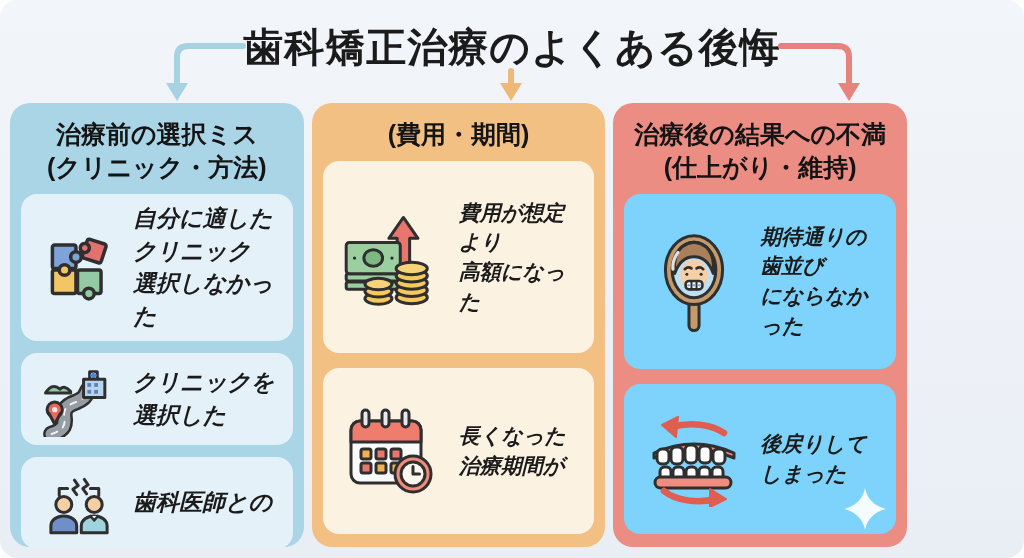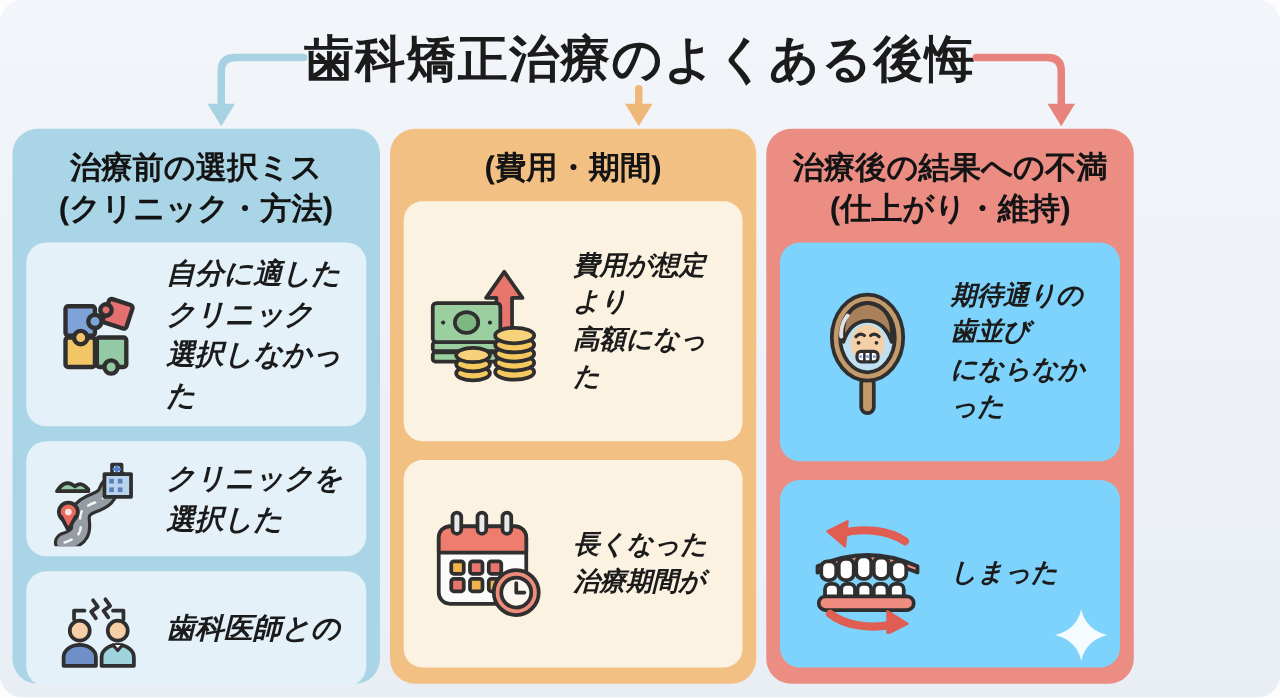--- a/index.html
+++ b/index.html
@@ -25,21 +25,21 @@
   .col-during{background:#f2c083;}
   .col-after{background:#ec8d84;}
   .col-header{text-align:center;font-weight:800;font-size:25px;line-height:1.32;padding:5px 0 10px;color:#141414;}
   .cards{display:flex;flex-direction:column;flex:1;gap:12px;position:relative;}
   .col-during .cards,.col-after .cards{gap:15px;}
   .card{
     border-radius:16px;display:flex;align-items:center;gap:12px;
     padding:8px 12px 8px 16px;flex:1;box-sizing:border-box;
   }
   .col-before .card{background:#e4f1f8;}
-  .col-during .card{background:#fcf2e2;border-radius:15px;}
+  .col-during .card{background:#fcf2e2;}
   .col-after .card{background:#7dd3fc;}
   .col-during .card.tall,.col-after .card.tall{flex:1.18;}
   .icon-box{flex:none;display:flex;align-items:center;justify-content:center;width:84px;}
   .col-during .icon-box,.col-after .icon-box{width:108px;}
   .icon-box svg{display:block;}
   .card-text{font-weight:800;line-height:1.42;font-size:23px;font-style:italic;}
   .col-during .card-text,.col-after .card-text{font-size:21px;}
   .sparkle{position:absolute;right:8px;bottom:-2px;}
   line,path,rect,circle,ellipse{vector-effect:non-scaling-stroke;}
 </style>
@@ -266,20 +266,21 @@
                 <rect x="44" y="56" width="11" height="14" rx="4.5" fill="#ffffff"></rect>
                 <rect x="57" y="56" width="11" height="14" rx="4.5" fill="#ffffff"></rect>
                 <rect x="70" y="56" width="11" height="13" rx="4.5" fill="#ffffff"></rect>
                 <rect x="13" y="66" width="76" height="11" rx="5.5" fill="#ee8d80"></rect>
                 <path d="M22 80 A42 24 0 0 0 74 88" fill="none" stroke="#e05d52" stroke-width="6.5"></path>
                 <path d="M68 78 L84 88 L68 96 Z" fill="#e05d52" stroke="#e05d52" stroke-width="2"></path>
               </g>
             </svg>
           </div>
           <div class="card-text">
+            <div>後戻りして</div>
             <div>しまった</div>
           </div>
         </div>
 
         <div class="sparkle">
           <svg width="46" height="46" viewBox="0 0 40 40">
             <path d="M20 2 Q23 16 38 20 Q23 24 20 38 Q17 24 2 20 Q17 16 20 2 Z" fill="#ffffff" opacity="0.92"></path>
           </svg>
         </div>
 

